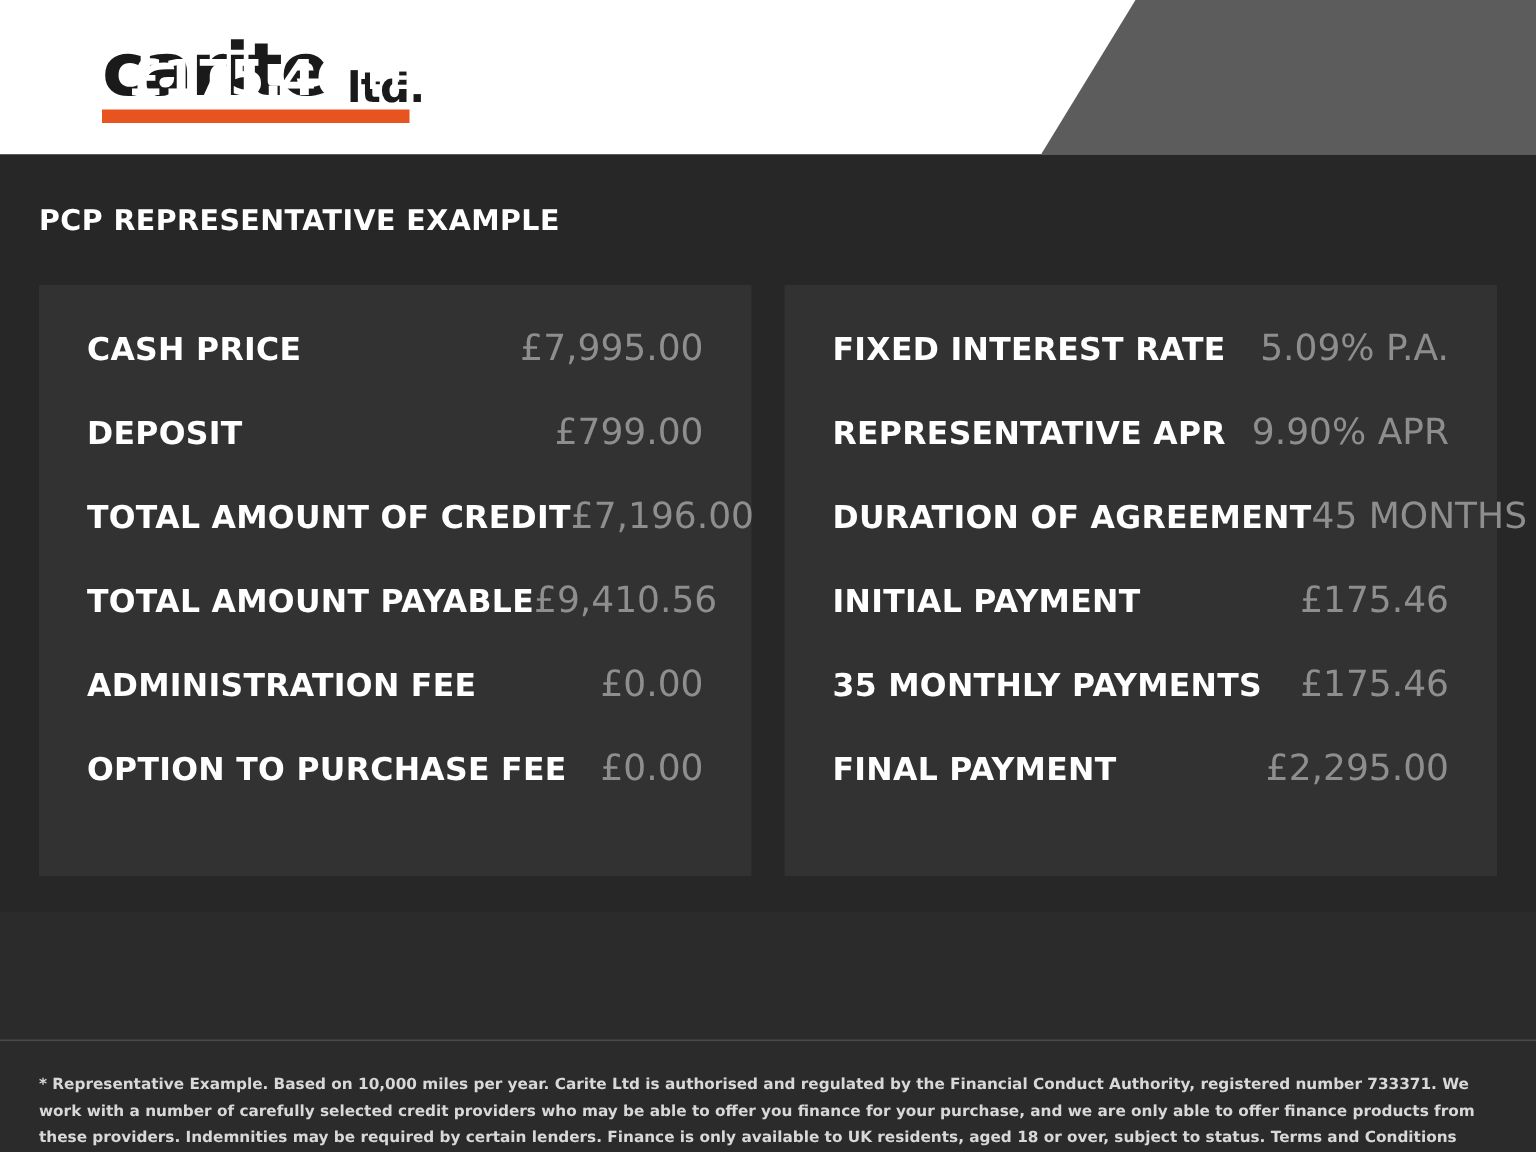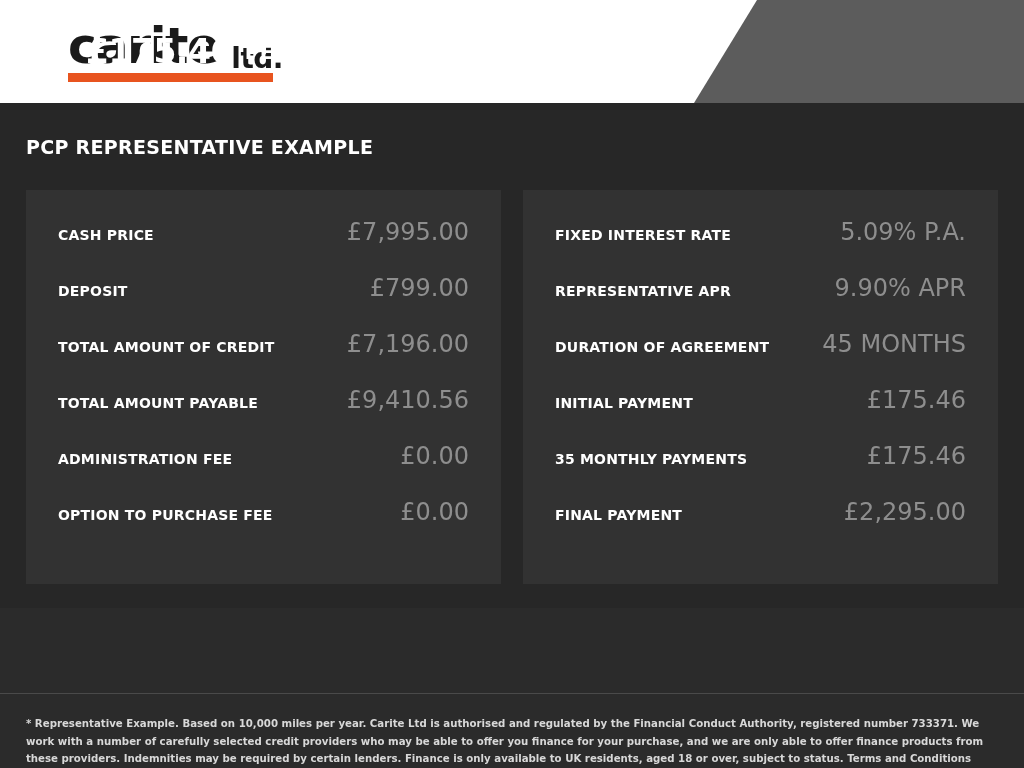--- a/index.html
+++ b/index.html
@@ -115,21 +115,21 @@
     padding: 28px 32px 30px 32px;
   }
   .row {
     display: flex;
     align-items: baseline;
     justify-content: space-between;
     height: 56px;
   }
   .row-label {
     font-family: "DejaVu Sans", sans-serif;
-    font-size: 14px;
+    font-size: 21px;
     font-weight: bold;
     color: #ffffff;
     letter-spacing: 0.2px;
     white-space: nowrap;
   }
   .row-value {
     font-family: "DejaVu Sans", sans-serif;
     font-size: 24px;
     font-weight: normal;
     color: #8e8e8e;

